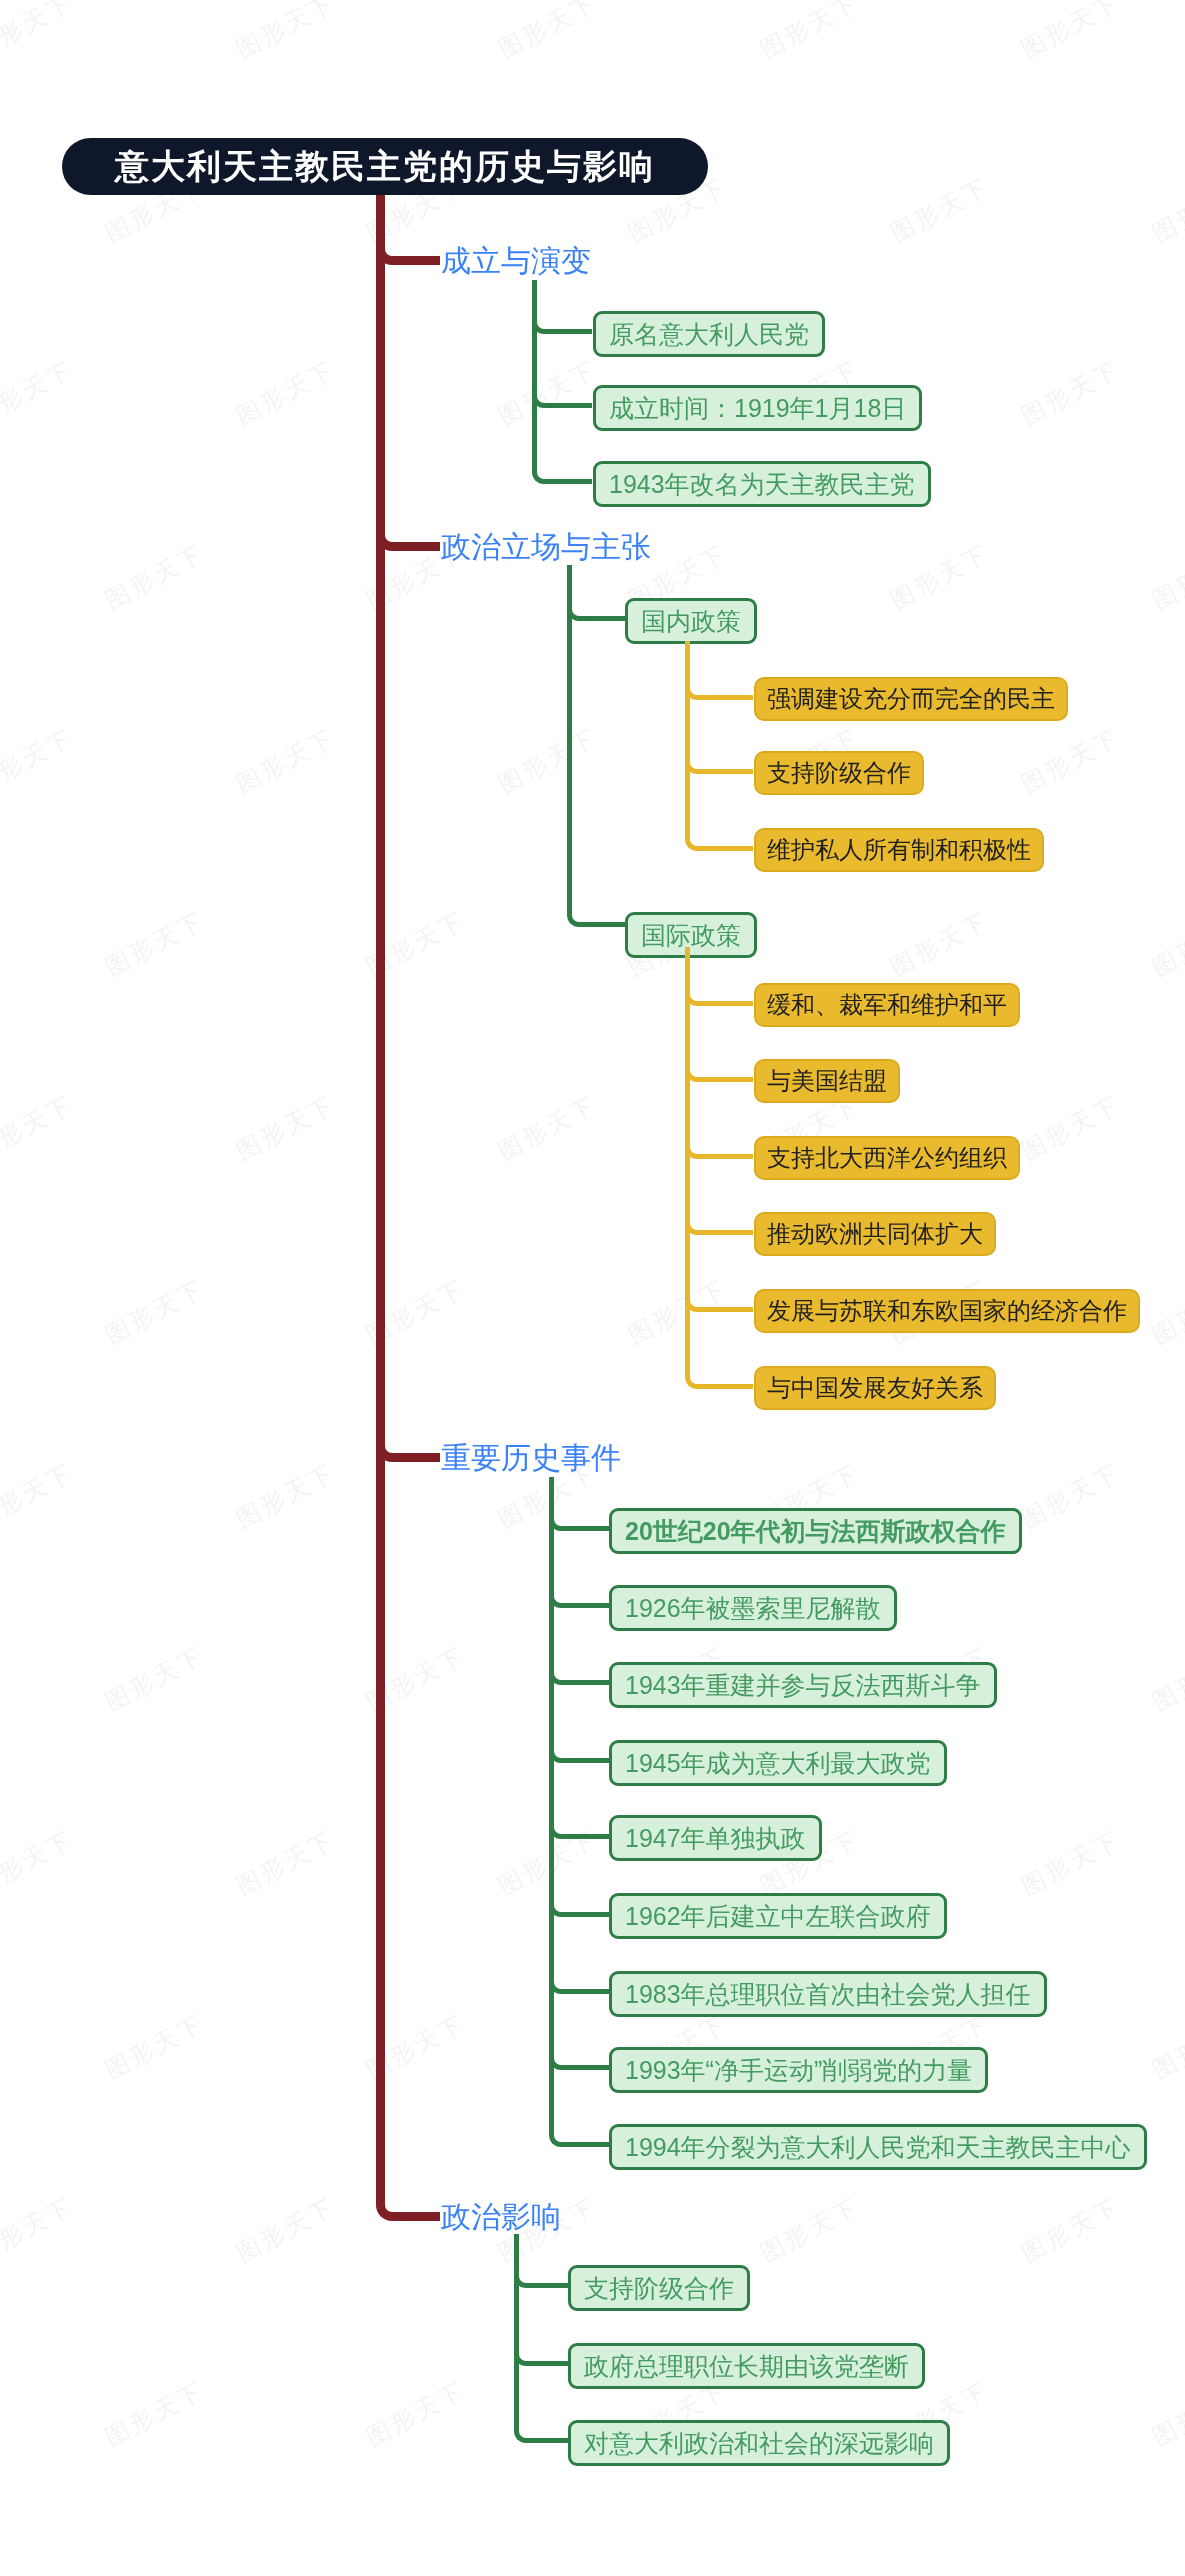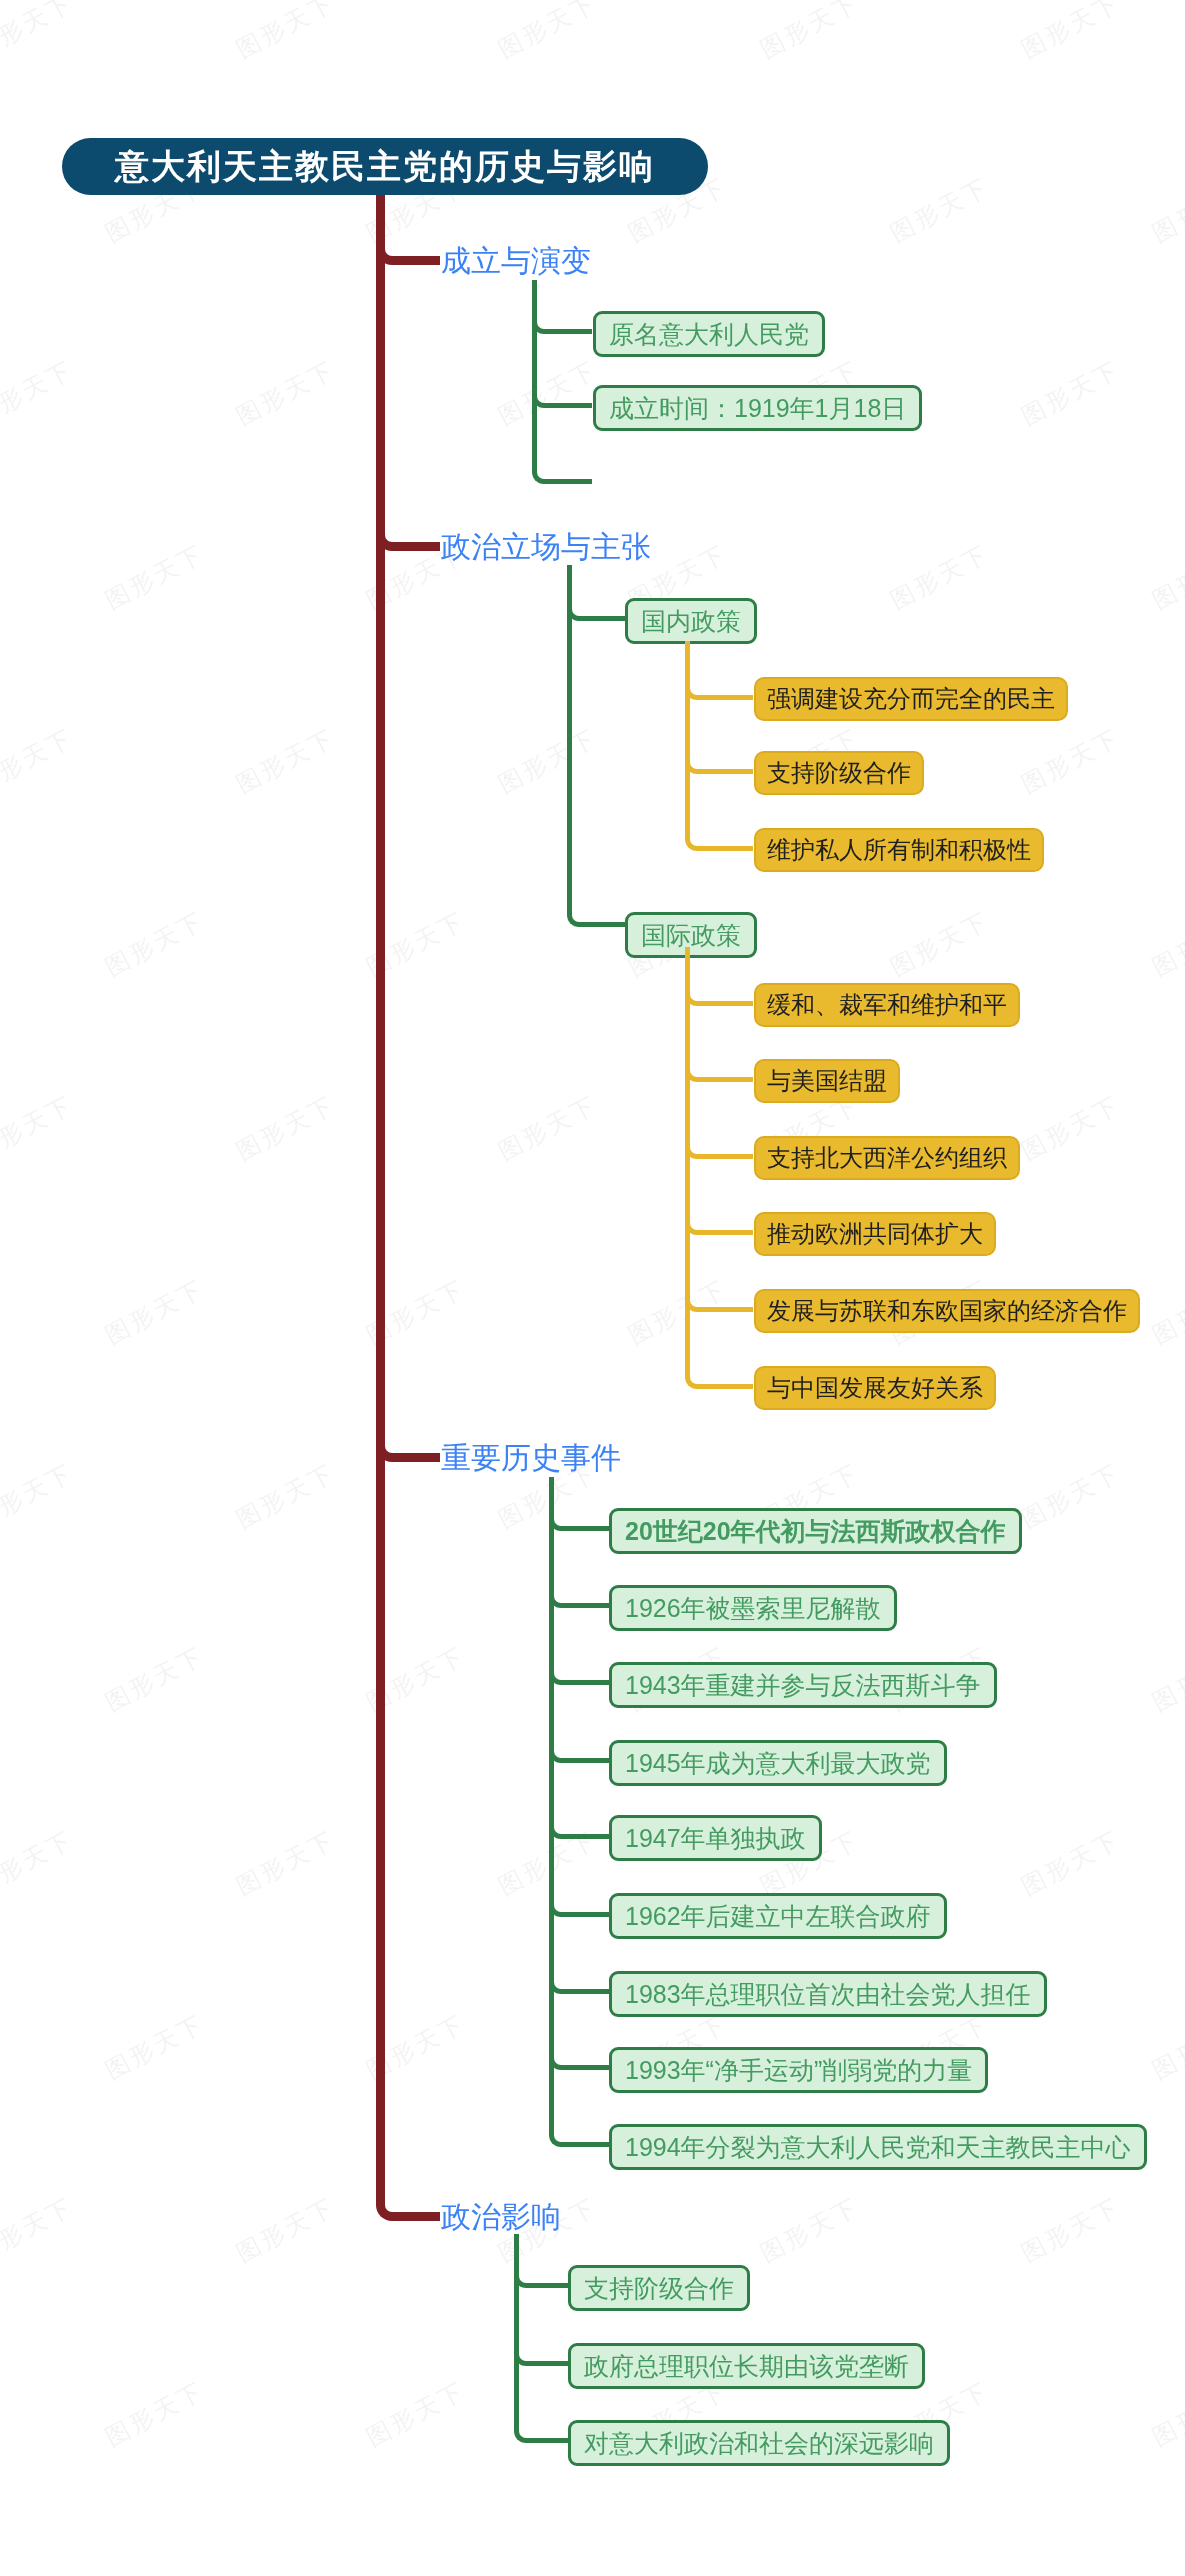--- a/index.html
+++ b/index.html
@@ -8,21 +8,21 @@
     font-family:"Liberation Sans","DejaVu Sans",sans-serif;
   }
   
   .wm{
     position:absolute;font-size:24px;letter-spacing:3px;color:rgba(140,140,140,0.10);
     transform:rotate(-28deg);white-space:nowrap;user-select:none;pointer-events:none;
   }
   
   .root{
     position:absolute;left:62px;top:138px;width:646px;height:57px;
-    background:#0c4a6e;border-radius:29px;color:#ffffff;
+    background:#0f172a;border-radius:29px;color:#ffffff;
     font-size:34px;font-weight:bold;letter-spacing:2px;
     display:flex;align-items:center;justify-content:center;white-space:nowrap;
   }
   
   .vl{position:absolute;}
   .vl-m{width:9px;background:#7e1f23;}
   .vl-g{width:5px;background:#2e7d46;}
   .vl-y{width:5px;background:#e8b62a;}
   .elb{position:absolute;box-sizing:border-box;background:transparent;}
   .elb-m{border-left:9px solid #7e1f23;border-bottom:9px solid #7e1f23;border-bottom-left-radius:16px;}
@@ -130,20 +130,21 @@
   <div class="elb elb-m" style="left:376px;top:1428px;width:64px;height:34px;"></div>
   <div class="elb elb-m" style="left:376px;top:2187px;width:64px;height:34px;"></div>
 
   <div class="blabel" style="left:441px;top:243px;">成立与演变</div>
   <div class="vl vl-g" style="left:532px;top:280px;height:179px;"></div>
   <div class="elb elb-g" style="left:532px;top:305px;width:60px;height:29px;"></div>
   <div class="elb elb-g" style="left:532px;top:379px;width:60px;height:29px;"></div>
   <div class="elb elb-g" style="left:532px;top:455px;width:60px;height:29px;"></div>
   <div class="gbox" style="left:593px;top:311px;">原名意大利人民党</div>
   <div class="gbox" style="left:593px;top:385px;">成立时间：1919年1月18日</div>
+  <div class="gbox" style="left:593px;top:461px;">1943年改名为天主教民主党</div>
 
   <div class="blabel" style="left:441px;top:529px;">政治立场与主张</div>
   <div class="vl vl-g" style="left:567px;top:565px;height:338px;"></div>
   <div class="elb elb-g" style="left:567px;top:592px;width:58px;height:29px;"></div>
   <div class="elb elb-g" style="left:567px;top:898px;width:58px;height:29px;"></div>
 
   <div class="gbox" style="left:625px;top:598px;">国内政策</div>
   <div class="vl vl-y" style="left:685px;top:641px;height:184px;"></div>
   <div class="elb elb-y" style="left:685px;top:671px;width:68px;height:29px;"></div>
   <div class="elb elb-y" style="left:685px;top:745px;width:68px;height:29px;"></div>

